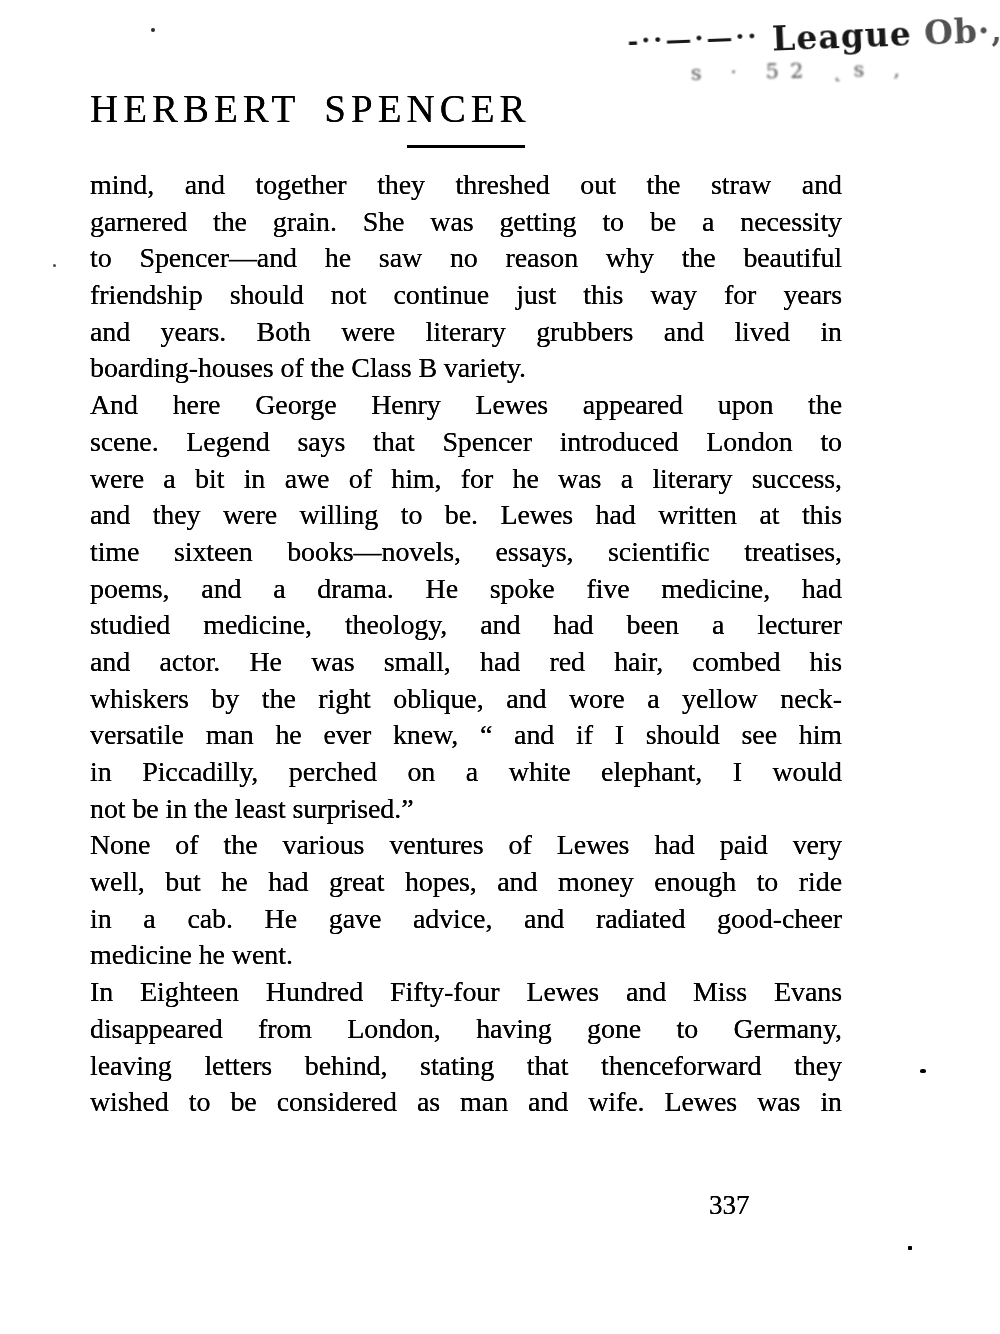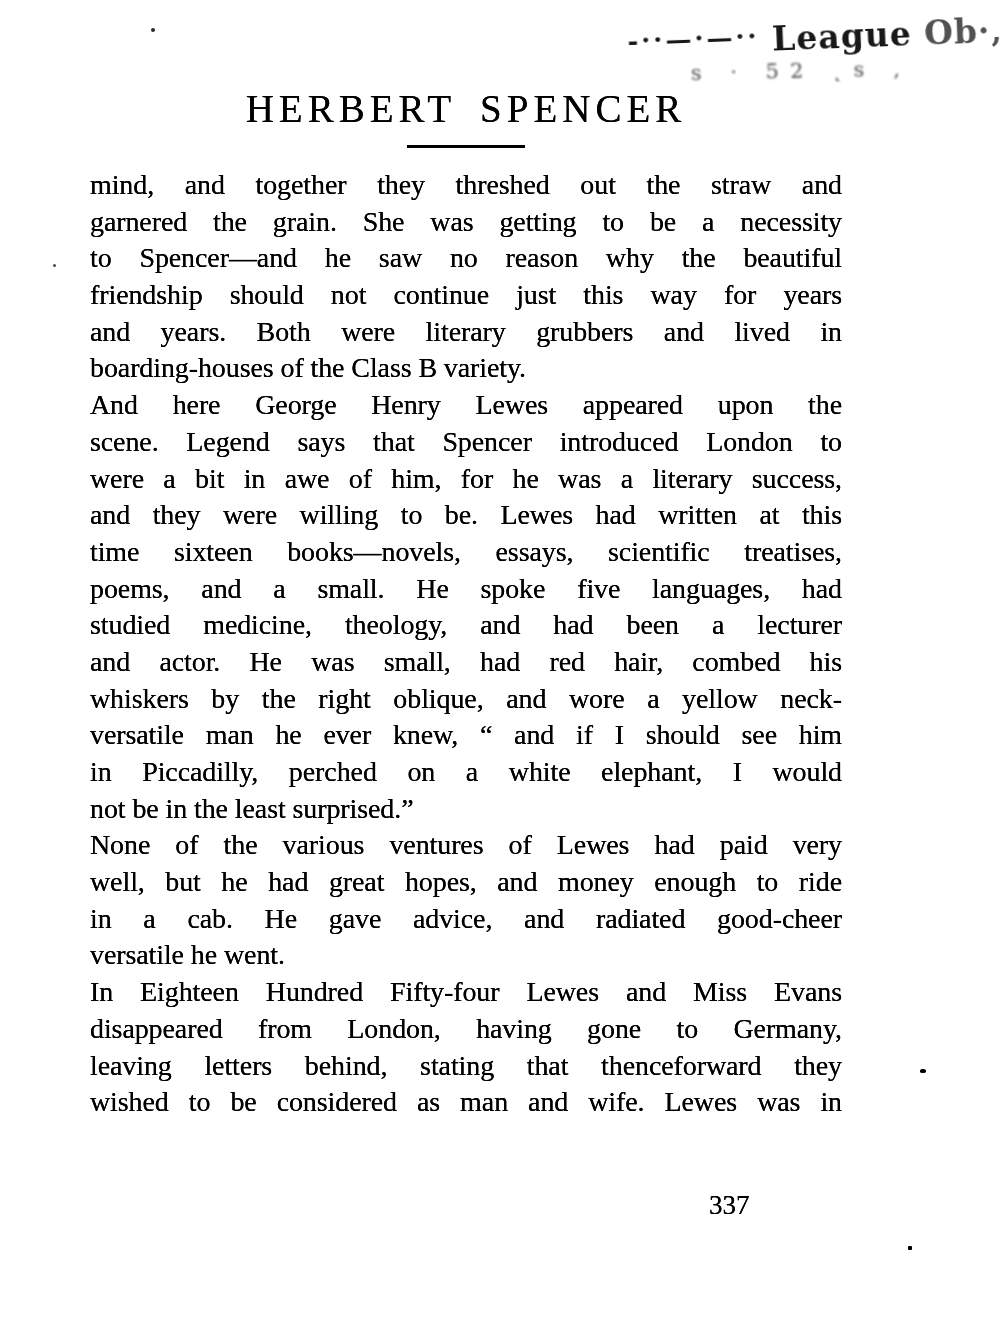--- a/index.html
+++ b/index.html
@@ -46,21 +46,21 @@
     opacity: 0.72;
     transform: rotate(1deg);
   }
 
   
   .title {
     position: absolute;
     left: 90px;
     top: 86px;
     width: 752px;
-    text-align: center;
+    text-align: left;
     font-size: 39px;
     font-weight: 400;
     letter-spacing: 5px;
     word-spacing: 10px;
     white-space: nowrap;
     text-shadow: 0 0 0.5px #000;
   }
   .title-rule {
     position: absolute;
     left: 407px;
@@ -141,33 +141,33 @@
         <div class="ln">friendship should not continue just this way for years</div>
         <div class="ln">and years. Both were literary grubbers and lived in</div>
         <div class="ln end">boarding-houses of the Class B variety.</div>
       </div>
       <div class="para">
         <div class="ln">And here George Henry Lewes appeared upon the</div>
         <div class="ln">scene. Legend says that Spencer introduced London to</div>
         <div class="ln">were a bit in awe of him, for he was a literary success,</div>
         <div class="ln">and they were willing to be. Lewes had written at this</div>
         <div class="ln">time sixteen books—novels, essays, scientific treatises,</div>
-        <div class="ln">poems, and a small. He spoke five languages, had</div>
+        <div class="ln">poems, and a drama. He spoke five medicine, had</div>
         <div class="ln">studied medicine, theology, and had been a lecturer</div>
         <div class="ln">and actor. He was small, had red hair, combed his</div>
         <div class="ln">whiskers by the right oblique, and wore a yellow neck-</div>
         <div class="ln">versatile man he ever knew, “ and if I should see him</div>
         <div class="ln">in Piccadilly, perched on a white elephant, I would</div>
         <div class="ln end">not be in the least surprised.”</div>
       </div>
       <div class="para">
         <div class="ln">None of the various ventures of Lewes had paid very</div>
         <div class="ln">well, but he had great hopes, and money enough to ride</div>
         <div class="ln">in a cab. He gave advice, and radiated good-cheer</div>
-        <div class="ln end">versatile he went.</div>
+        <div class="ln end">medicine he went.</div>
       </div>
       <div class="para">
         <div class="ln">In Eighteen Hundred Fifty-four Lewes and Miss Evans</div>
         <div class="ln">disappeared from London, having gone to Germany,</div>
         <div class="ln">leaving letters behind, stating that thenceforward they</div>
         <div class="ln">wished to be considered as man and wife. Lewes was in</div>
       </div>
     </div>
 
   <div class="page-number">337</div>

